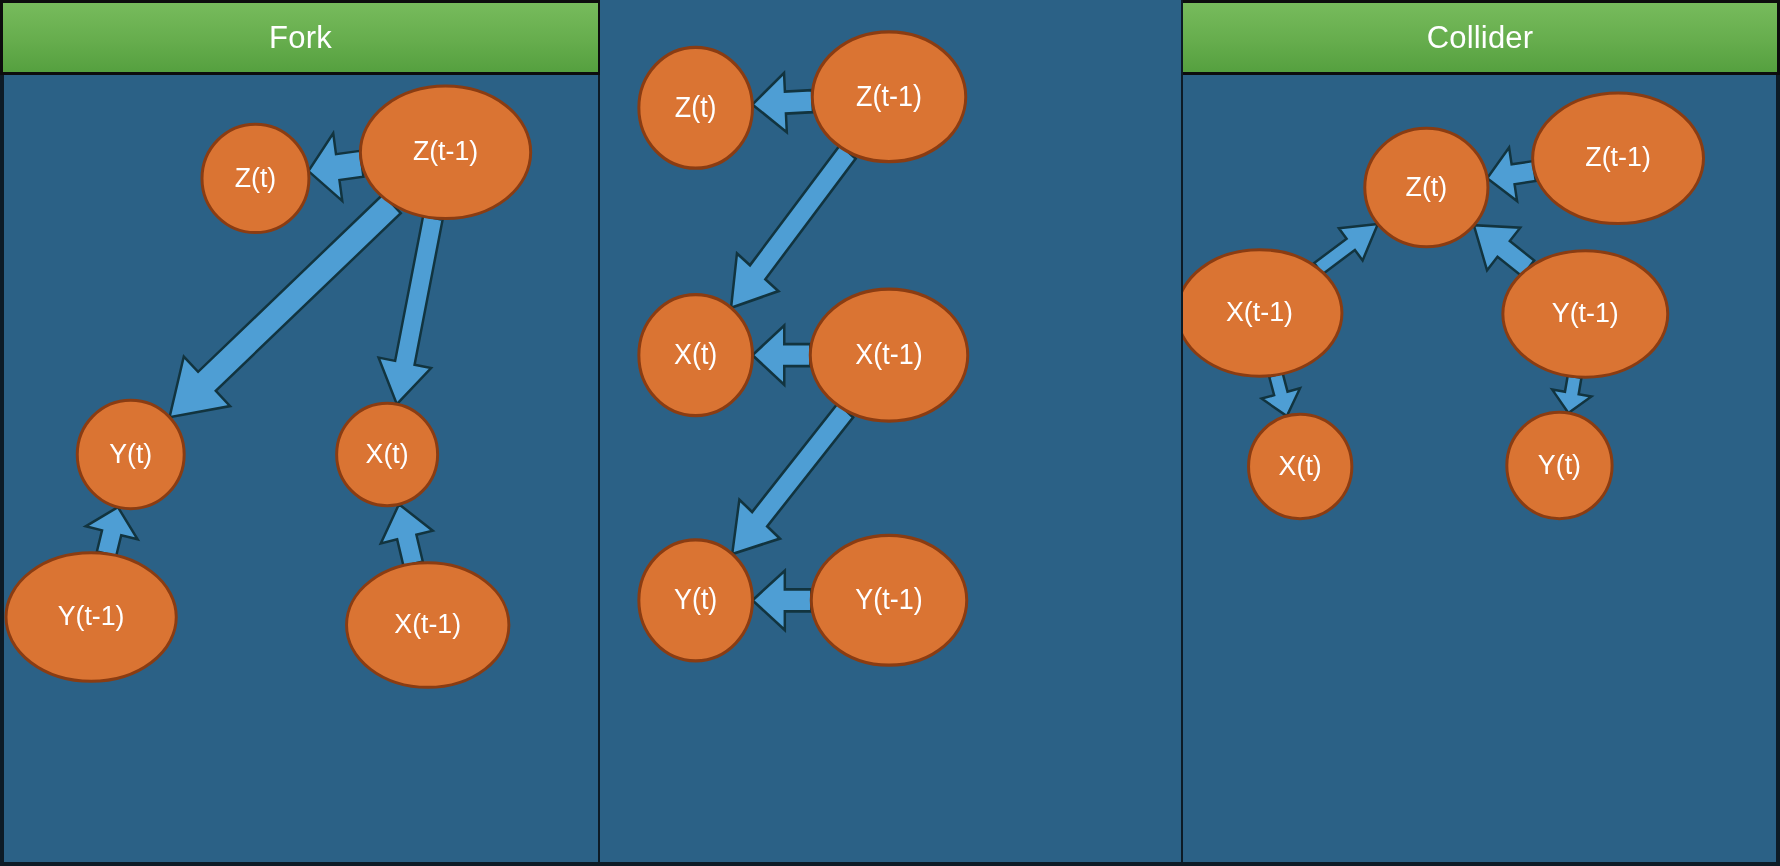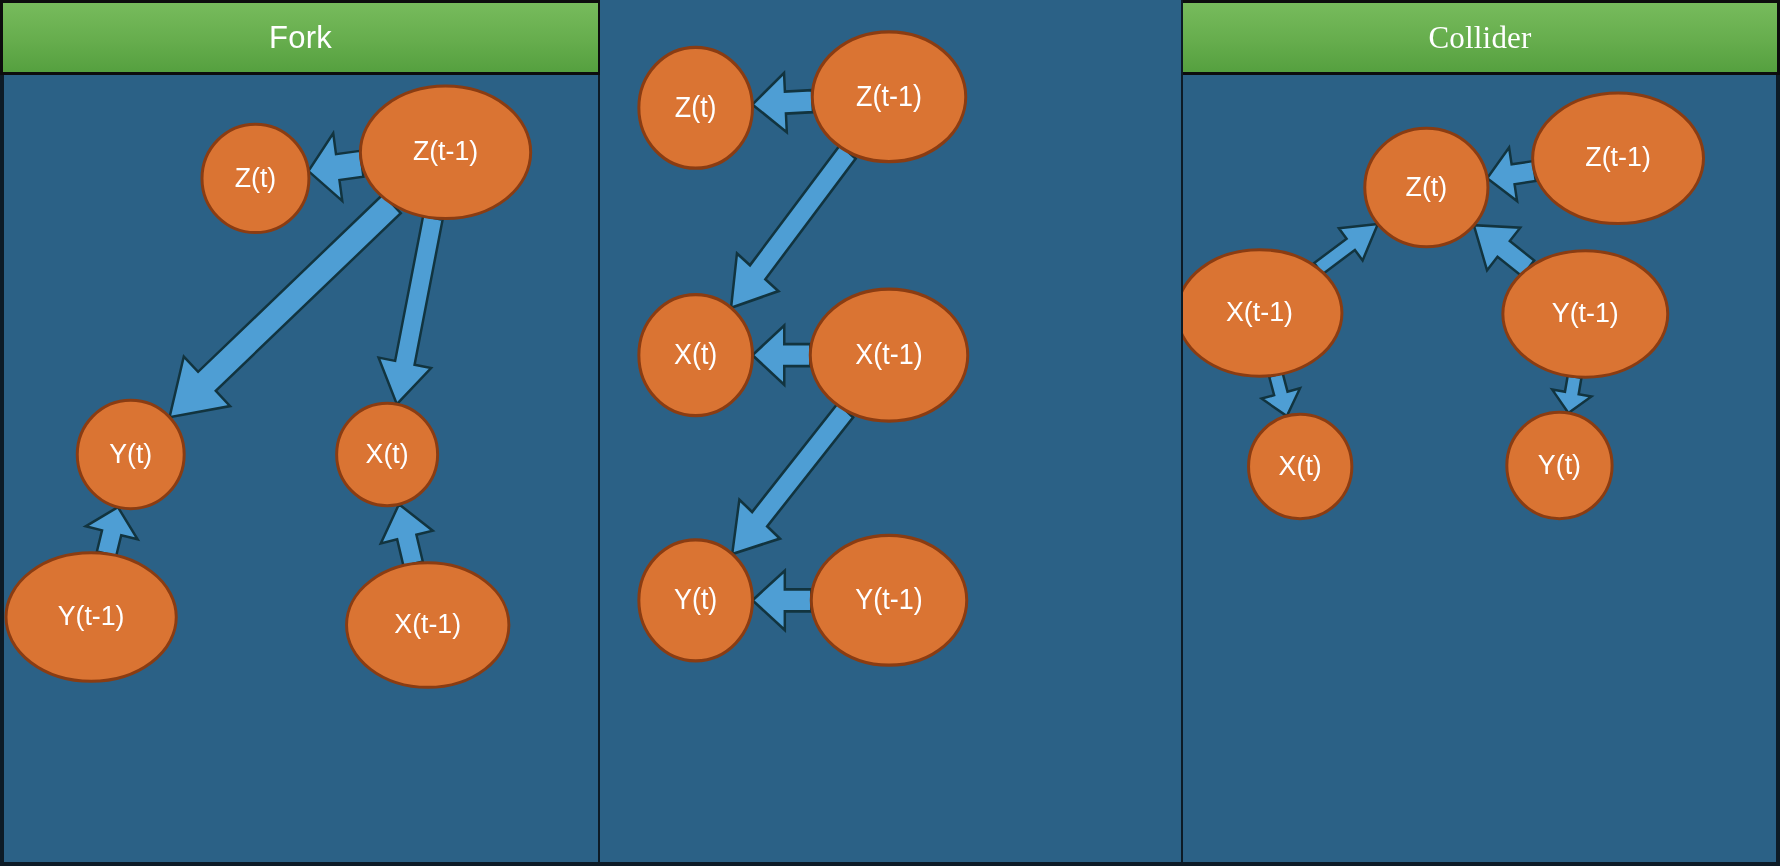--- a/index.html
+++ b/index.html
@@ -55,21 +55,21 @@
   .panel-header-title {
     color: #ffffff;
     font-size: 31px;
     font-weight: 400;
     letter-spacing: 0.2px;
     line-height: 1;
     white-space: nowrap;
   }
   .panel-fork .panel-header     { border-left: 3px solid #0d0d0d; border-right: 2px solid #0d0d0d; }
   .panel-chain .panel-header    { border-right: 2px solid #0d0d0d; }
-  .panel-collider .panel-header { border-right: 3px solid #0d0d0d; font-family: Liberation Serif, serif; }
+  .panel-collider .panel-header { border-right: 3px solid #0d0d0d; }
 
   .panel-body {
     position: relative;
     flex: 1 1 auto;
     background: #2b6186;
     box-sizing: border-box;
     border-bottom: 4px solid #0d1b26;
     overflow: hidden;
   }
   .panel-fork .panel-body     { border-left: 4px solid #0d1b26; border-right: 2px solid #0d1b26; }

